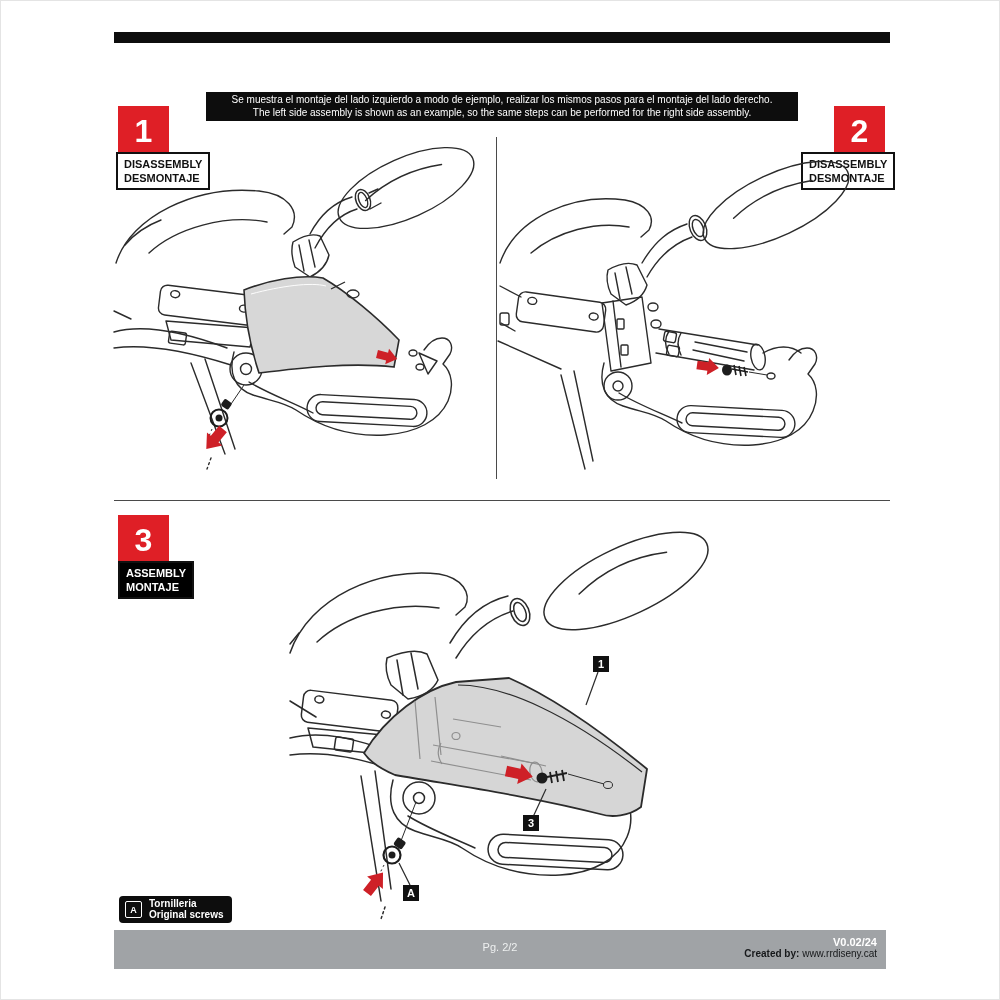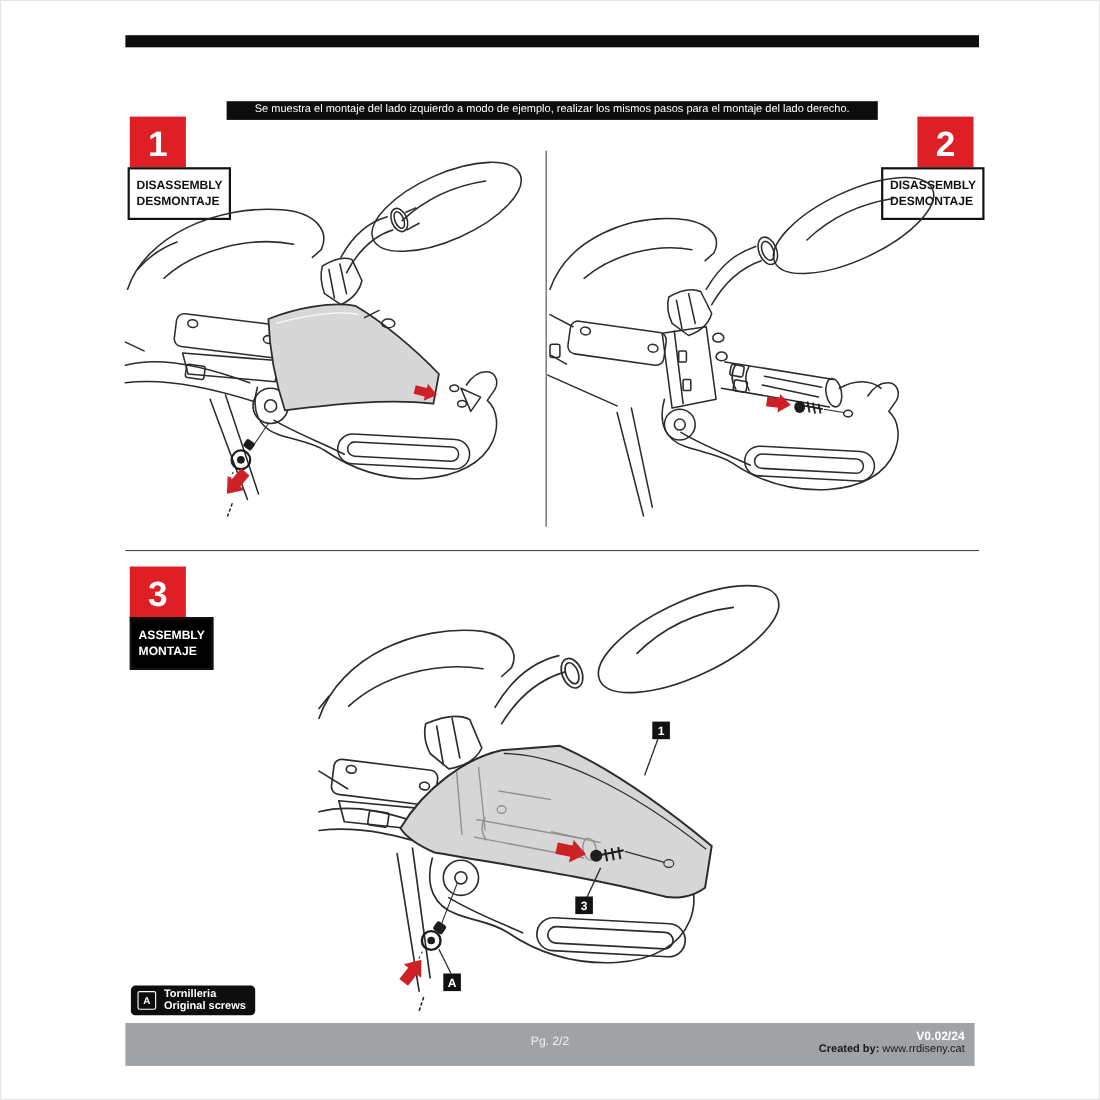--- a/index.html
+++ b/index.html
@@ -20,21 +20,21 @@
     font-size:10px;line-height:12.5px;text-align:center;padding:2px 6px;box-sizing:border-box;
   }
   
   .step-square{
     width:51px;height:51px;background:#df1f26;color:#fff;
     display:flex;align-items:center;justify-content:center;
     font-size:32px;font-weight:bold;
   }
   .sq1{left:117px;top:105px;} .sq2{left:833px;top:105px;} .sq3{left:117px;top:514px;}
   .step-label{
-    font-weight:bold;font-size:11px;line-height:14px;padding:8px 6px;white-space:nowrap;
+    font-weight:bold;font-size:11px;line-height:14px;padding:3px 6px;white-space:nowrap;
   }
   .label-outline{background:#fff;border:2px solid #111;color:#111;}
   .label-solid{background:#000000;color:#fff;border:2px solid #111;}
   .lb1{left:115px;top:151px;} .lb2{left:800px;top:151px;} .lb3{left:117px;top:560px;}
   
   .v-divider{left:495px;top:136px;width:1px;height:342px;background:#4a4a4a;}
   .h-divider{left:113px;top:499px;width:776px;height:1px;background:#4a4a4a;}
   
   .legend{
     left:118px;top:895px;background:#0d0d0d;color:#fff;border-radius:4px;
@@ -60,20 +60,21 @@
 </style>
 </head>
 <body>
 
 <div class="page">
 
   <div class="abs top-strip"></div>
 
   <div class="abs note-banner">
     <div>Se muestra el montaje del lado izquierdo a modo de ejemplo, realizar los mismos pasos para el montaje del lado derecho.</div>
+    <div>The left side assembly is shown as an example, so the same steps can be performed for the right side assembly.</div>
   </div>
 
   <div class="abs step-square sq1">1</div>
   <div class="abs step-label label-outline lb1">
     <div>DISASSEMBLY</div>
     <div>DESMONTAJE</div>
   </div>
 
   <div class="abs step-square sq2">2</div>
   <div class="abs step-label label-outline lb2">

